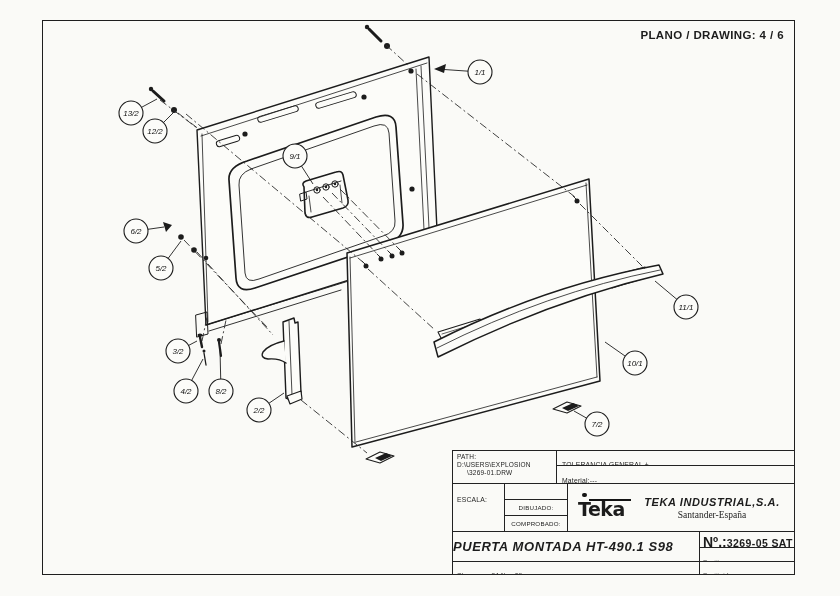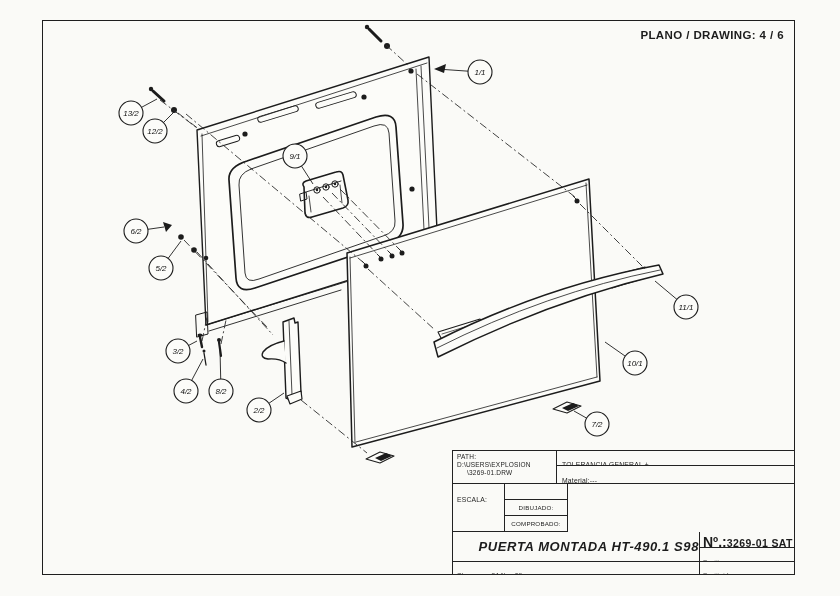--- a/index.html
+++ b/index.html
@@ -35,21 +35,21 @@
   .bt{border-top-width:1px;} .bl{border-left-width:1px;}
   .br{border-right-width:1px;} .bb{border-bottom-width:1px;}
   .c-path   {left:0;   top:0;   width:105px;height:34px;padding:2px 0 0 4px;}
   .c-tol    {left:105px;top:0;  width:238px;height:16px;padding:2px 0 0 5px;}
   .c-mat    {left:105px;top:16px;width:238px;height:18px;padding:3px 0 0 5px;}
   .c-escala {left:0;   top:34px;width:53px; height:48px;padding:4px 0 0 4px;}
   .c-empty  {left:53px;top:34px;width:63px; height:16px;}
   .c-dib    {left:53px;top:50px;width:63px; height:16px;display:flex;align-items:center;justify-content:center;}
   .c-comp   {left:53px;top:66px;width:63px; height:16px;display:flex;align-items:center;justify-content:center;}
   .c-brand  {left:116px;top:34px;width:227px;height:48px;display:flex;align-items:center;}
-  .c-title  {left:0;   top:82px;width:248px;height:30px;display:flex;align-items:center;justify-content:flex-end;}
+  .c-title  {left:0;   top:82px;width:248px;height:30px;display:flex;align-items:center;justify-content:flex-start;}
   .c-num    {left:248px;top:82px;width:95px;height:16px;padding:1px 0 0 3px;}
   .c-sust   {left:248px;top:98px;width:95px;height:14px;padding:2px 0 0 3px;}
   .c-obs    {left:0;   top:112px;width:248px;height:13px;padding:1px 0 0 4px;}
   .c-sustpor{left:248px;top:112px;width:95px;height:13px;padding:1px 0 0 3px;}
 
   .tb-small{font-size:6.5px;line-height:8px;letter-spacing:.2px;}
   .tb-small.indent{padding-left:10px;}
   .tb-label{font-size:6.8px;letter-spacing:.2px;}
   .tb-tiny{font-size:6.2px;letter-spacing:.2px;}
 
@@ -293,25 +293,36 @@
     <div class="tb-cell c-escala bl br bb">
       <span class="tb-label">ESCALA:</span>
     </div>
     <div class="tb-cell c-empty br bb"></div>
     <div class="tb-cell c-dib br bb">
       <span class="tb-tiny">DIBUJADO:</span>
     </div>
     <div class="tb-cell c-comp br bb">
       <span class="tb-tiny">COMPROBADO:</span>
     </div>
+    <div class="tb-cell c-brand br bb">
+      <div class="teka-logo">
+        <span class="logo-dot"></span>
+        <span class="logo-bar"></span>
+        <span class="logo-text">Teka</span>
+      </div>
+      <div class="brand-text">
+        <div class="company">TEKA INDUSTRIAL,S.A.</div>
+        <div class="city">Santander-España</div>
+      </div>
+    </div>
     <div class="tb-cell c-title bl br bb">
       <span class="dwg-title">PUERTA MONTADA HT-490.1 S98</span>
     </div>
     <div class="tb-cell c-num br bb">
-      <span class="num-label">Nº.:</span><span class="num-val">3269-01 SAT</span>
+      <span class="num-label">Nº.:</span><span class="num-val">3269-05 SAT</span>
     </div>
     <div class="tb-cell c-sust br bb">
       <span class="tb-tiny">Sustituye a:</span>
     </div>
     <div class="tb-cell c-obs bl br bb">
       <span class="tb-tiny">Observ.:</span><span class="tb-tiny obs-val">24-Nov-98</span>
     </div>
     <div class="tb-cell c-sustpor br bb">
       <span class="tb-tiny">Sustituido por:</span>
     </div>

